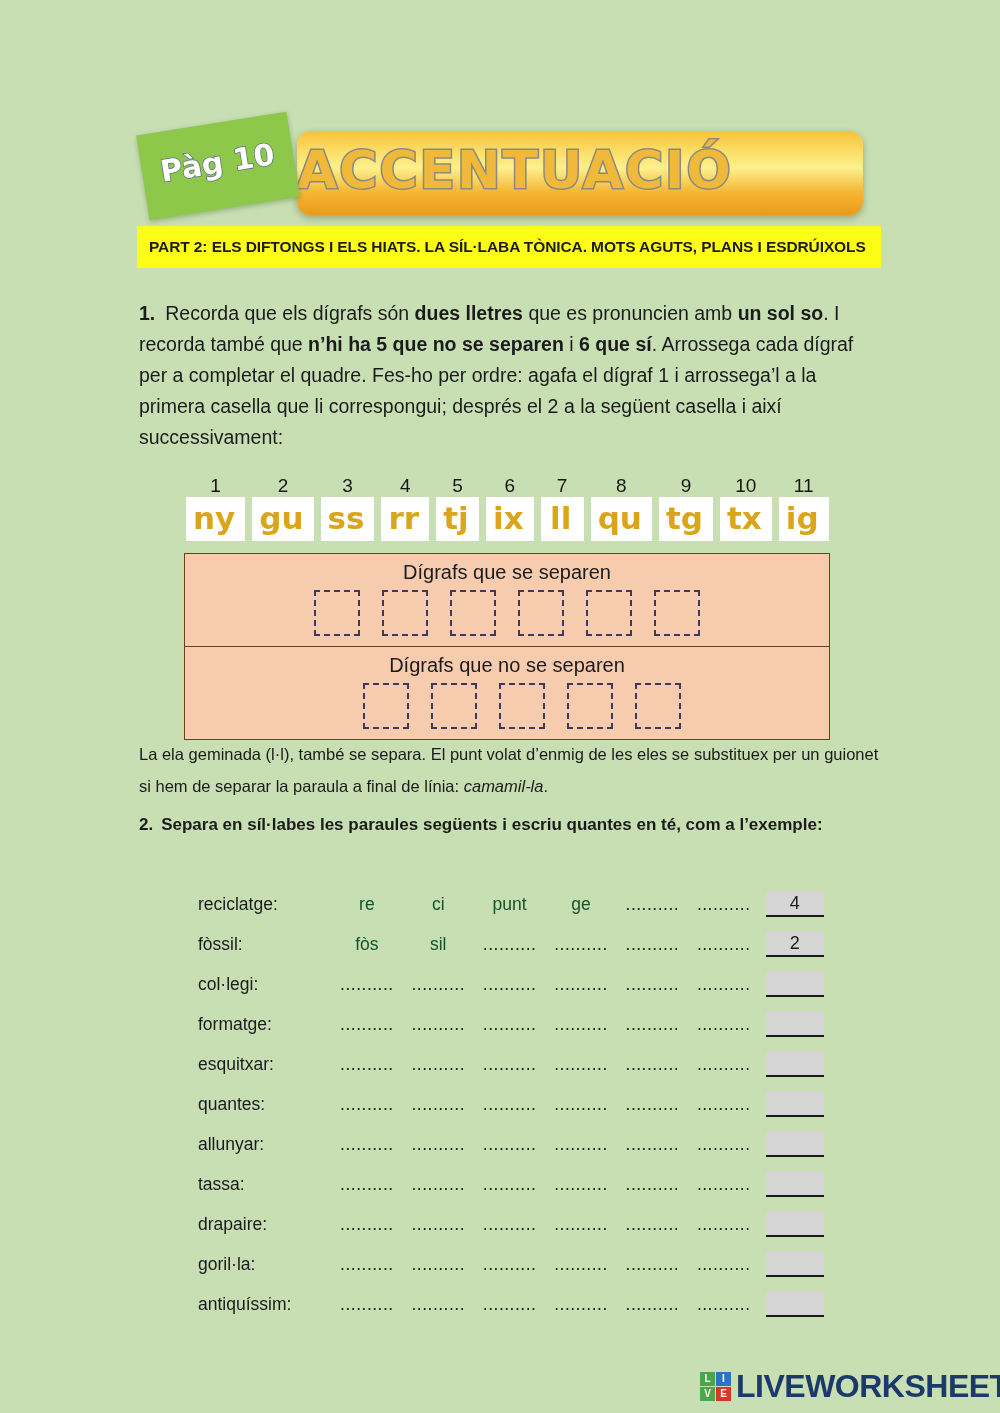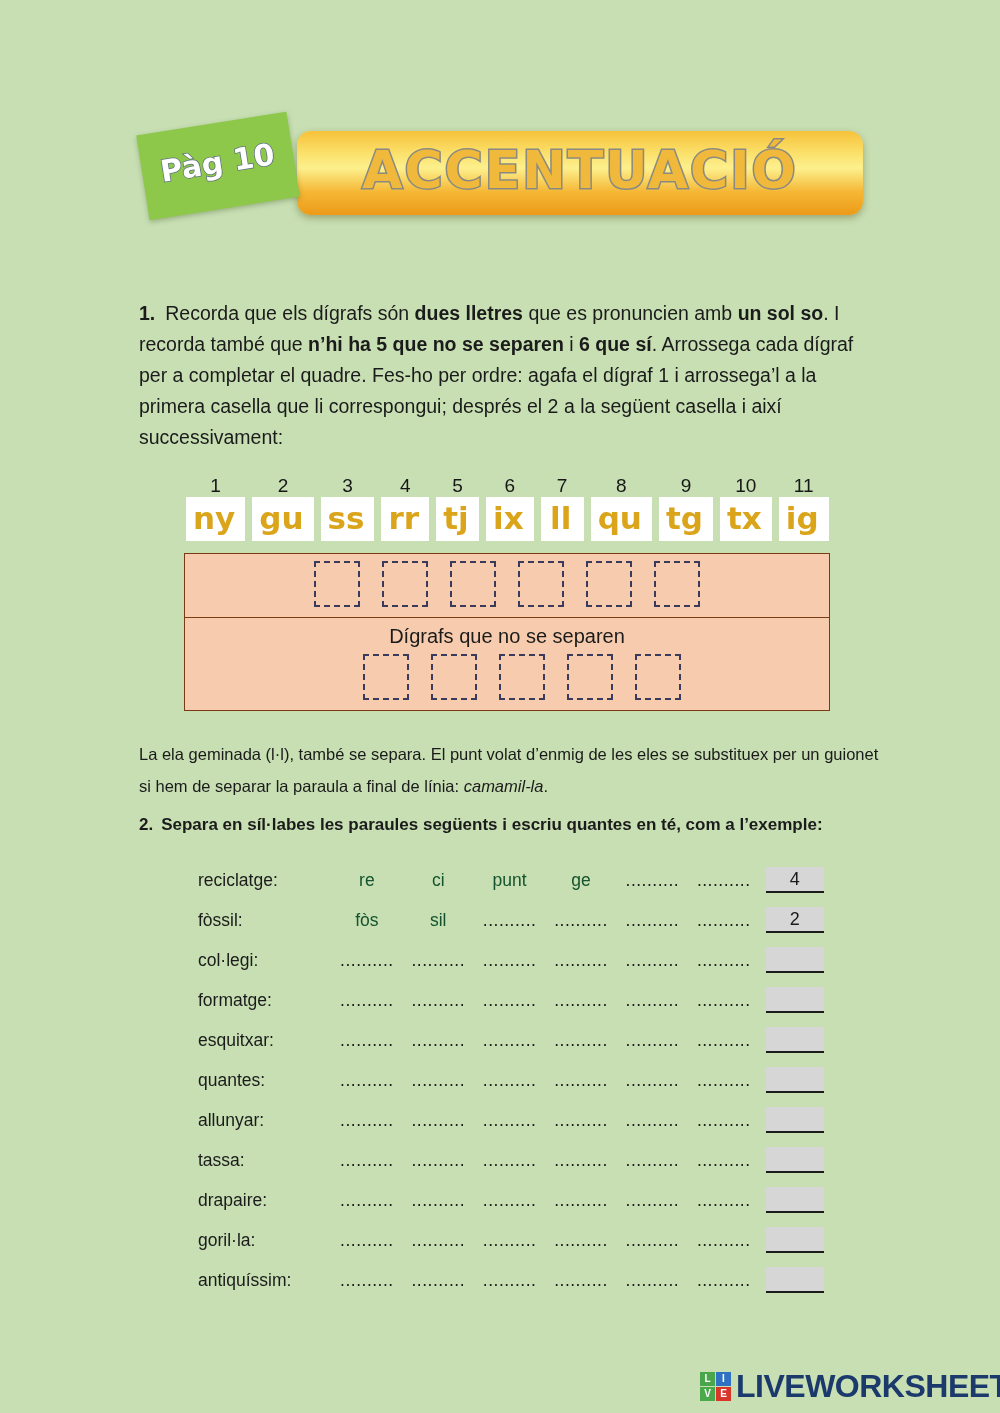--- a/index.html
+++ b/index.html
@@ -39,21 +39,21 @@
     border-radius: 14px;
     background: linear-gradient(to bottom,
        #f6c23a 0%, #fbe06a 26%, #fdf08d 44%,
        #f5b836 72%, #ec9a18 100%);
     box-shadow: 0 3px 7px rgba(90,70,10,0.38);
   }
   .title-text {
     position: absolute;
     left: 0; right: 0;
     top: 9px;
-    text-align: center;
+    text-align: left;
     font-size: 52px;
     font-weight: bold;
     letter-spacing: 2px;
     color: #f0b93c;
     -webkit-text-stroke: 3px #8a8a82;
     paint-order: stroke fill;
     font-family: "DejaVu Sans", sans-serif;
   }
   .pag-label {
     position: absolute;
@@ -198,21 +198,21 @@
     top: 815px;
     font-size: 17px;
     font-weight: bold;
     color: #1b1b1b;
   }
   .ex2-num { margin-right: 8px; }
 
   .ex2-table {
     position: absolute;
     left: 198px;
-    top: 860px;
+    top: 884px;
     width: 630px;
   }
   .ex2-row {
     display: flex;
     align-items: center;
     height: 40px;
   }
   .cell-word {
     width: 140px;
     font-size: 17.5px;
@@ -295,20 +295,23 @@
 
   <div class="header">
     <div class="title-banner">
       <div class="title-text">ACCENTUACIÓ</div>
     </div>
     <div class="pag-label">
       <div class="pag-text">Pàg 10</div>
     </div>
   </div>
 
+  <div class="subtitle-bar">
+    <div class="subtitle-text">PART 2: ELS DIFTONGS I ELS HIATS. LA SÍL·LABA TÒNICA. MOTS AGUTS, PLANS I ESDRÚIXOLS</div>
+  </div>
 
   <div class="ex1-text">
     <span class="ex1-num">1.</span><span id="ex1-body"><span>Recorda que els dígrafs  són </span><b>dues lletres</b><span> que es pronuncien amb </span><b>un sol so</b><span>. I recorda també que </span><b>n’hi ha 5 que no se separen</b><span> i </span><b>6 que sí</b><span>.  Arrossega cada dígraf per a completar el quadre. Fes-ho per ordre: agafa el dígraf 1 i arrossega’l a la primera casella que li correspongui; després el 2 a la següent casella i així successivament:</span></span>
   </div>
 
   <div class="tiles-row" id="tiles-row">
       <div class="tile-wrap">
         <div class="tile-num">1</div>
         <div class="tile">ny</div>
       </div>
@@ -349,20 +352,21 @@
         <div class="tile">tx</div>
       </div>
       <div class="tile-wrap">
         <div class="tile-num">11</div>
         <div class="tile">ig</div>
       </div>
     </div>
 
   <div class="dropzones" id="dropzones">
       <div class="dz">
+        <div class="dz-title">Dígrafs que se separen</div>
         <div class="dz-slots offset-a">
           <div class="slot"></div>
           <div class="slot"></div>
           <div class="slot"></div>
           <div class="slot"></div>
           <div class="slot"></div>
           <div class="slot"></div>
         </div>
       </div>
       <div class="dz">

